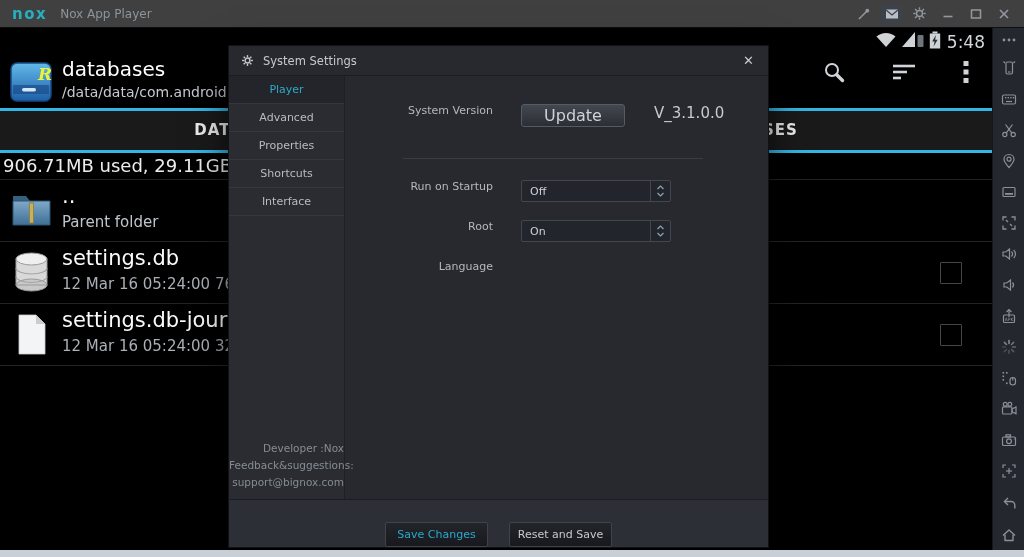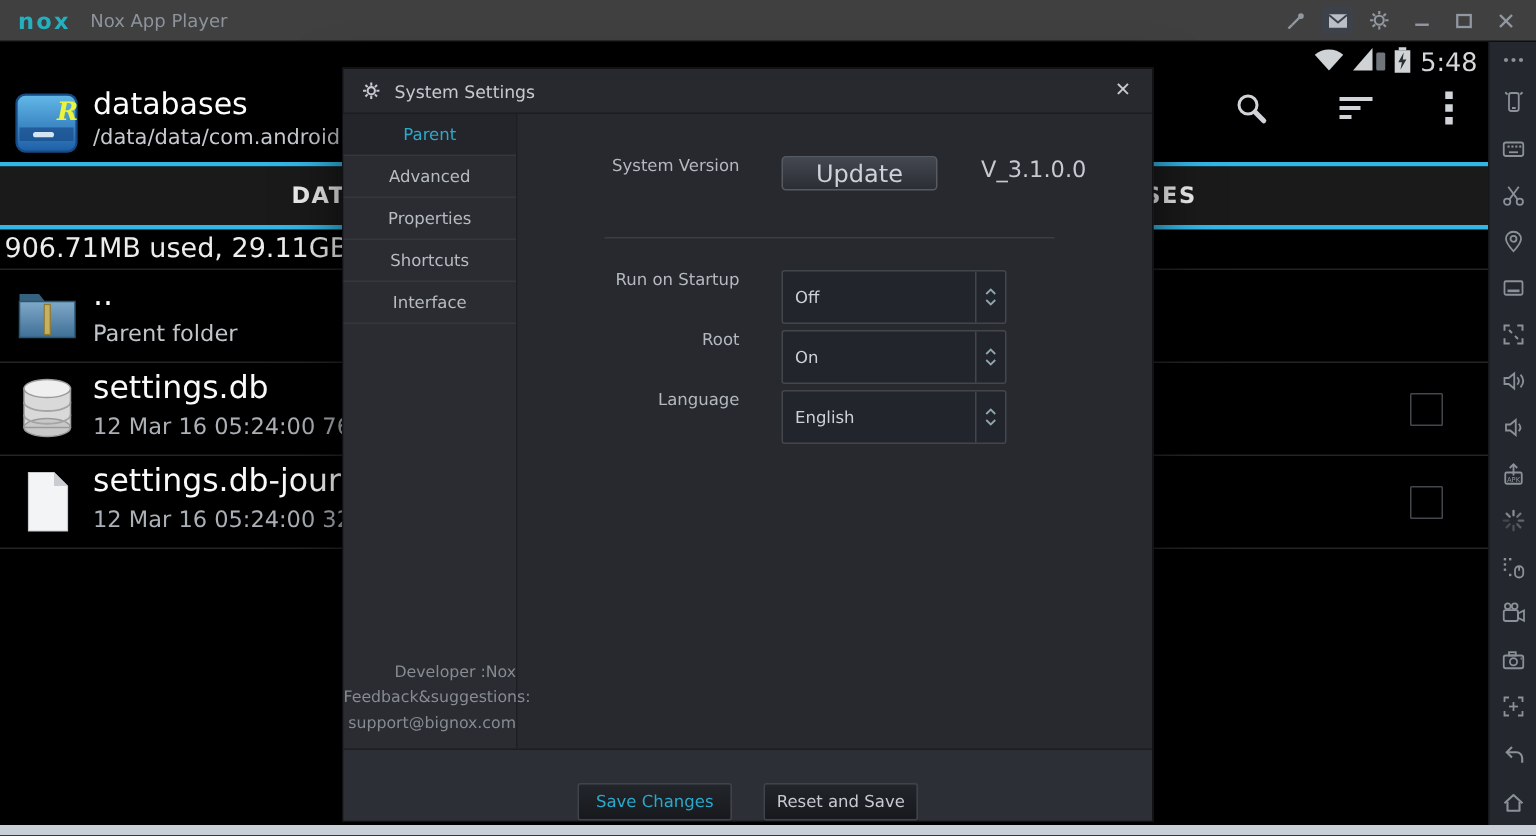--- a/index.html
+++ b/index.html
@@ -51,21 +51,21 @@
   .dlgtabs{position:absolute;left:0;top:30px;width:116px;bottom:48px;background:#2a2c32;border-right:1px solid #1d1f24;}
   .dtab{height:28px;line-height:28px;text-align:center;font-size:11px;color:#b7bcc2;border-bottom:1px solid #34373d;}
   .dtab.active{background:#23252b;color:#2fa9c8;}
   .devinfo{position:absolute;left:0;bottom:8px;width:100%;text-align:right;font-size:10.5px;color:#868c93;line-height:17px;}
   .dlgcontent{position:absolute;left:116px;top:30px;right:0;bottom:48px;}
   .crow{position:absolute;left:0;right:0;height:24px;display:flex;}
   .clabel{flex:0 0 148px;text-align:right;font-size:11px;color:#b4b9bf;}
   .updatebtn{margin-left:28px;width:104px;height:23px;background:linear-gradient(#43474f,#2b2e34);border:1px solid #565b63;border-radius:3px;color:#ced2d8;font-size:16px;display:flex;align-items:center;justify-content:center;}
   .version{margin-left:29px;font-size:15px;color:#c6cad0;}
   .sep{position:absolute;top:82px;left:58px;width:300px;height:1px;background:#3a3d43;}
-  .select{margin-left:28px;width:150px;height:36px;background:#22252b;border:1px solid #42464d;border-radius:2px;display:flex;align-items:center;position:relative;}
+  .select{margin-left:28px;width:150px;height:22px;background:#22252b;border:1px solid #42464d;border-radius:2px;display:flex;align-items:center;position:relative;}
   .selval{font-size:11px;color:#ced2d8;padding-left:8px;}
   .spin{position:absolute;right:0;top:0;width:20px;height:100%;border-left:1px solid #42464d;display:flex;align-items:center;justify-content:center;}
   .dlgfooter{position:absolute;left:0;bottom:0;width:100%;height:48px;background:#2c2f35;border-top:1px solid #1b1d22;display:flex;align-items:flex-end;justify-content:center;gap:21px;}
   .fbtn{width:103px;height:25px;background:linear-gradient(#22252a,#17191d);border:1px solid #3f434a;border-radius:2px;font-size:11px;display:flex;align-items:center;justify-content:center;}
   .fbtn.save{color:#2ba9cb;}
   .fbtn.reset{color:#c6cad0;}
 </style>
 </head>
 <body>
 
@@ -442,21 +442,21 @@
             <line x1="8" y1="3.8" x2="8" y2="1.3"></line>
             <line x1="10.97" y1="5.03" x2="12.75" y2="3.25"></line>
           </g>
         </svg>
     </span>
     <span class="dlgtitle">System Settings</span>
     <span class="dlgclose">✕</span>
   </div>
 
   <div class="dlgtabs">
-    <div class="dtab active">Parent</div>
+    <div class="dtab active">Player</div>
     <div class="dtab">Advanced</div>
     <div class="dtab">Properties</div>
     <div class="dtab">Shortcuts</div>
     <div class="dtab">Interface</div>
     <div class="devinfo">
       <div>Developer :Nox</div>
       <div>Feedback&amp;suggestions:</div>
       <div>support@bignox.com</div>
     </div>
   </div>
@@ -494,31 +494,20 @@
                 <polyline points="1.5,4 4.5,1 7.5,4"></polyline>
                 <polyline points="1.5,8 4.5,11 7.5,8"></polyline>
               </g>
             </svg>
         </span>
       </span>
     </div>
 
     <div class="crow" style="top:184px">
       <span class="clabel">Language</span>
-      <span class="select">
-        <span class="selval">English</span>
-        <span class="spin">
-          <svg width="9" height="12" viewBox="0 0 9 12">
-              <g stroke="#8fa6b0" stroke-width="1.2" fill="none">
-                <polyline points="1.5,4 4.5,1 7.5,4"></polyline>
-                <polyline points="1.5,8 4.5,11 7.5,8"></polyline>
-              </g>
-            </svg>
-        </span>
-      </span>
     </div>
   </div>
 
   <div class="dlgfooter">
     <span class="fbtn save">Save Changes</span>
     <span class="fbtn reset">Reset and Save</span>
   </div>
 </div>
 
 <div class="bottomstrip"></div>

